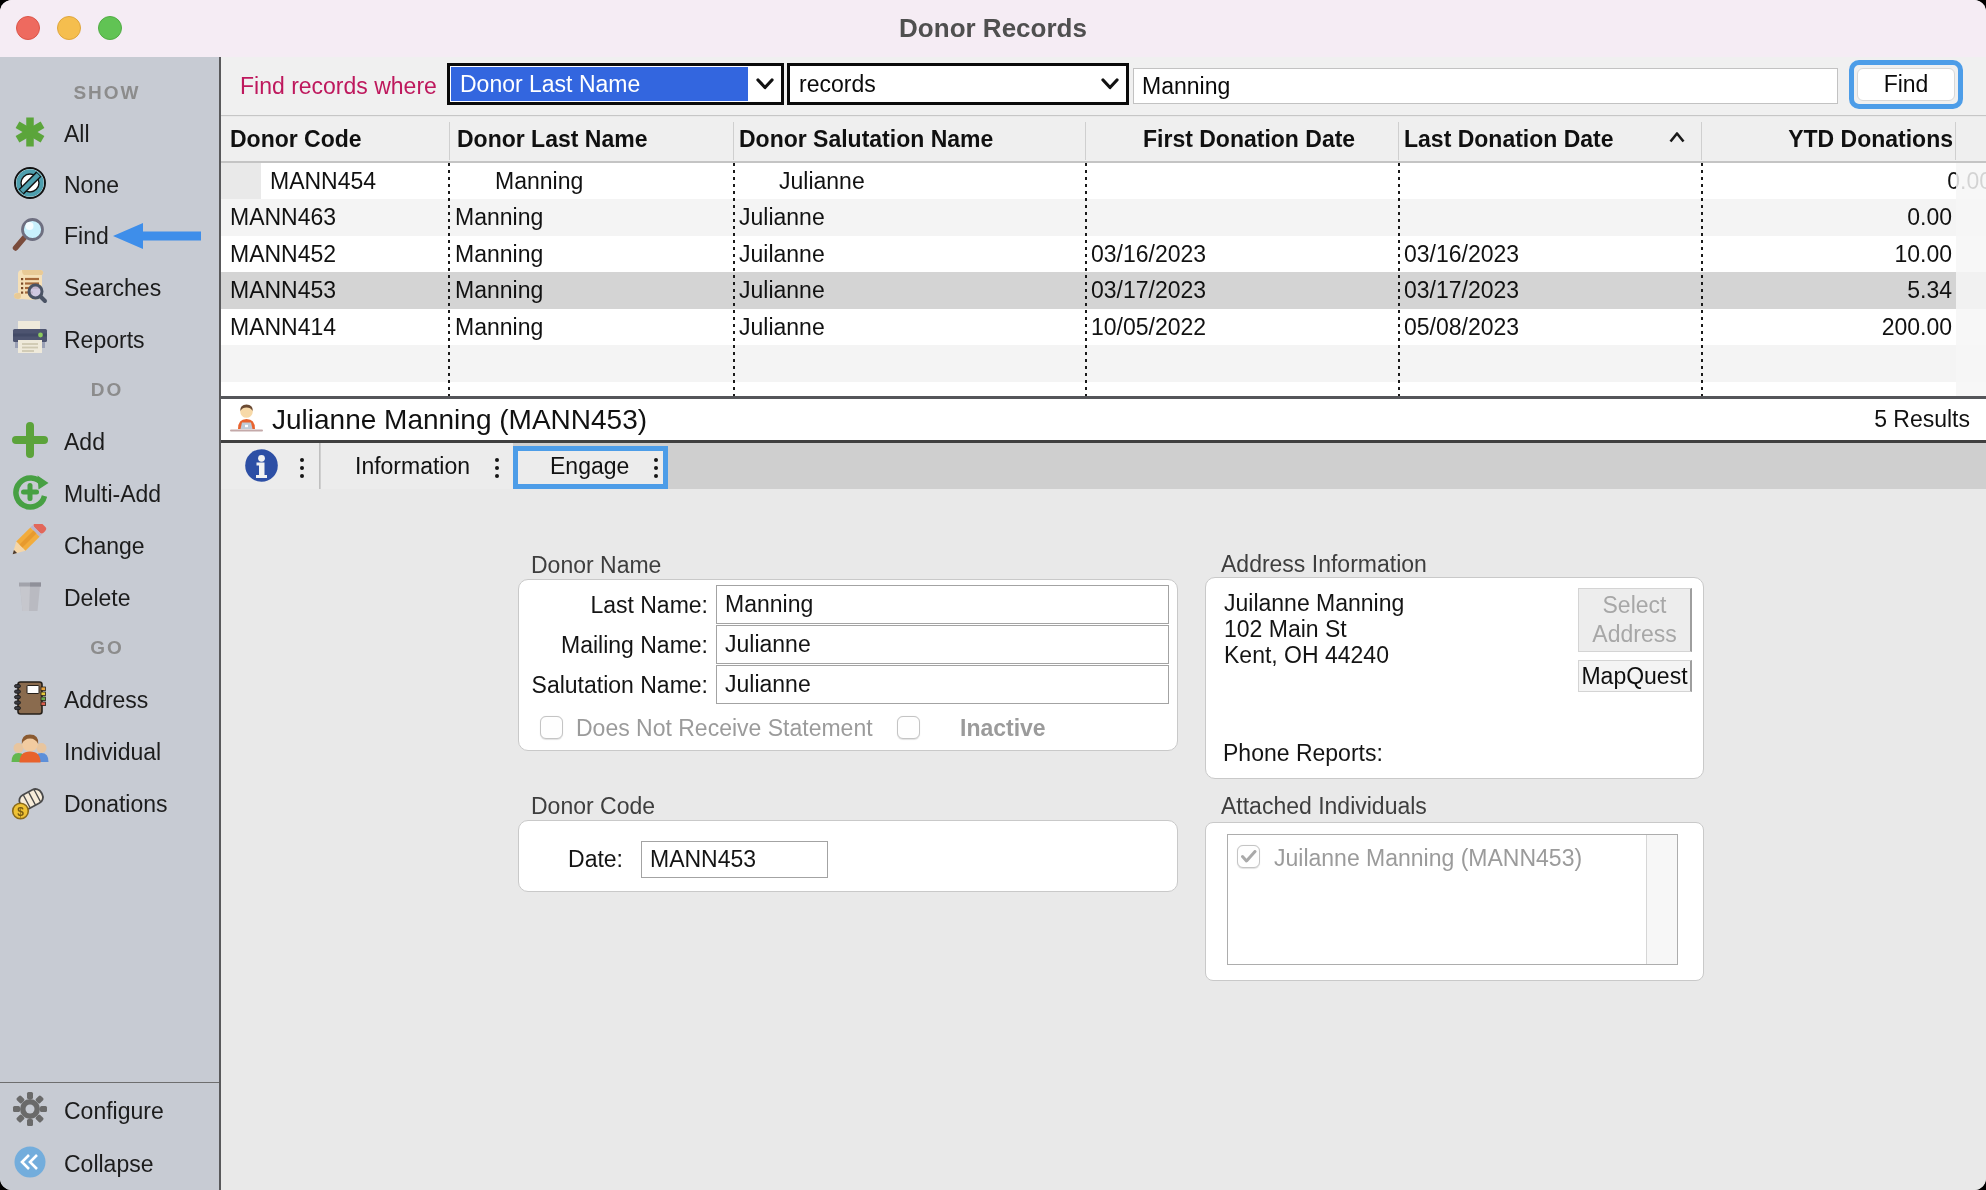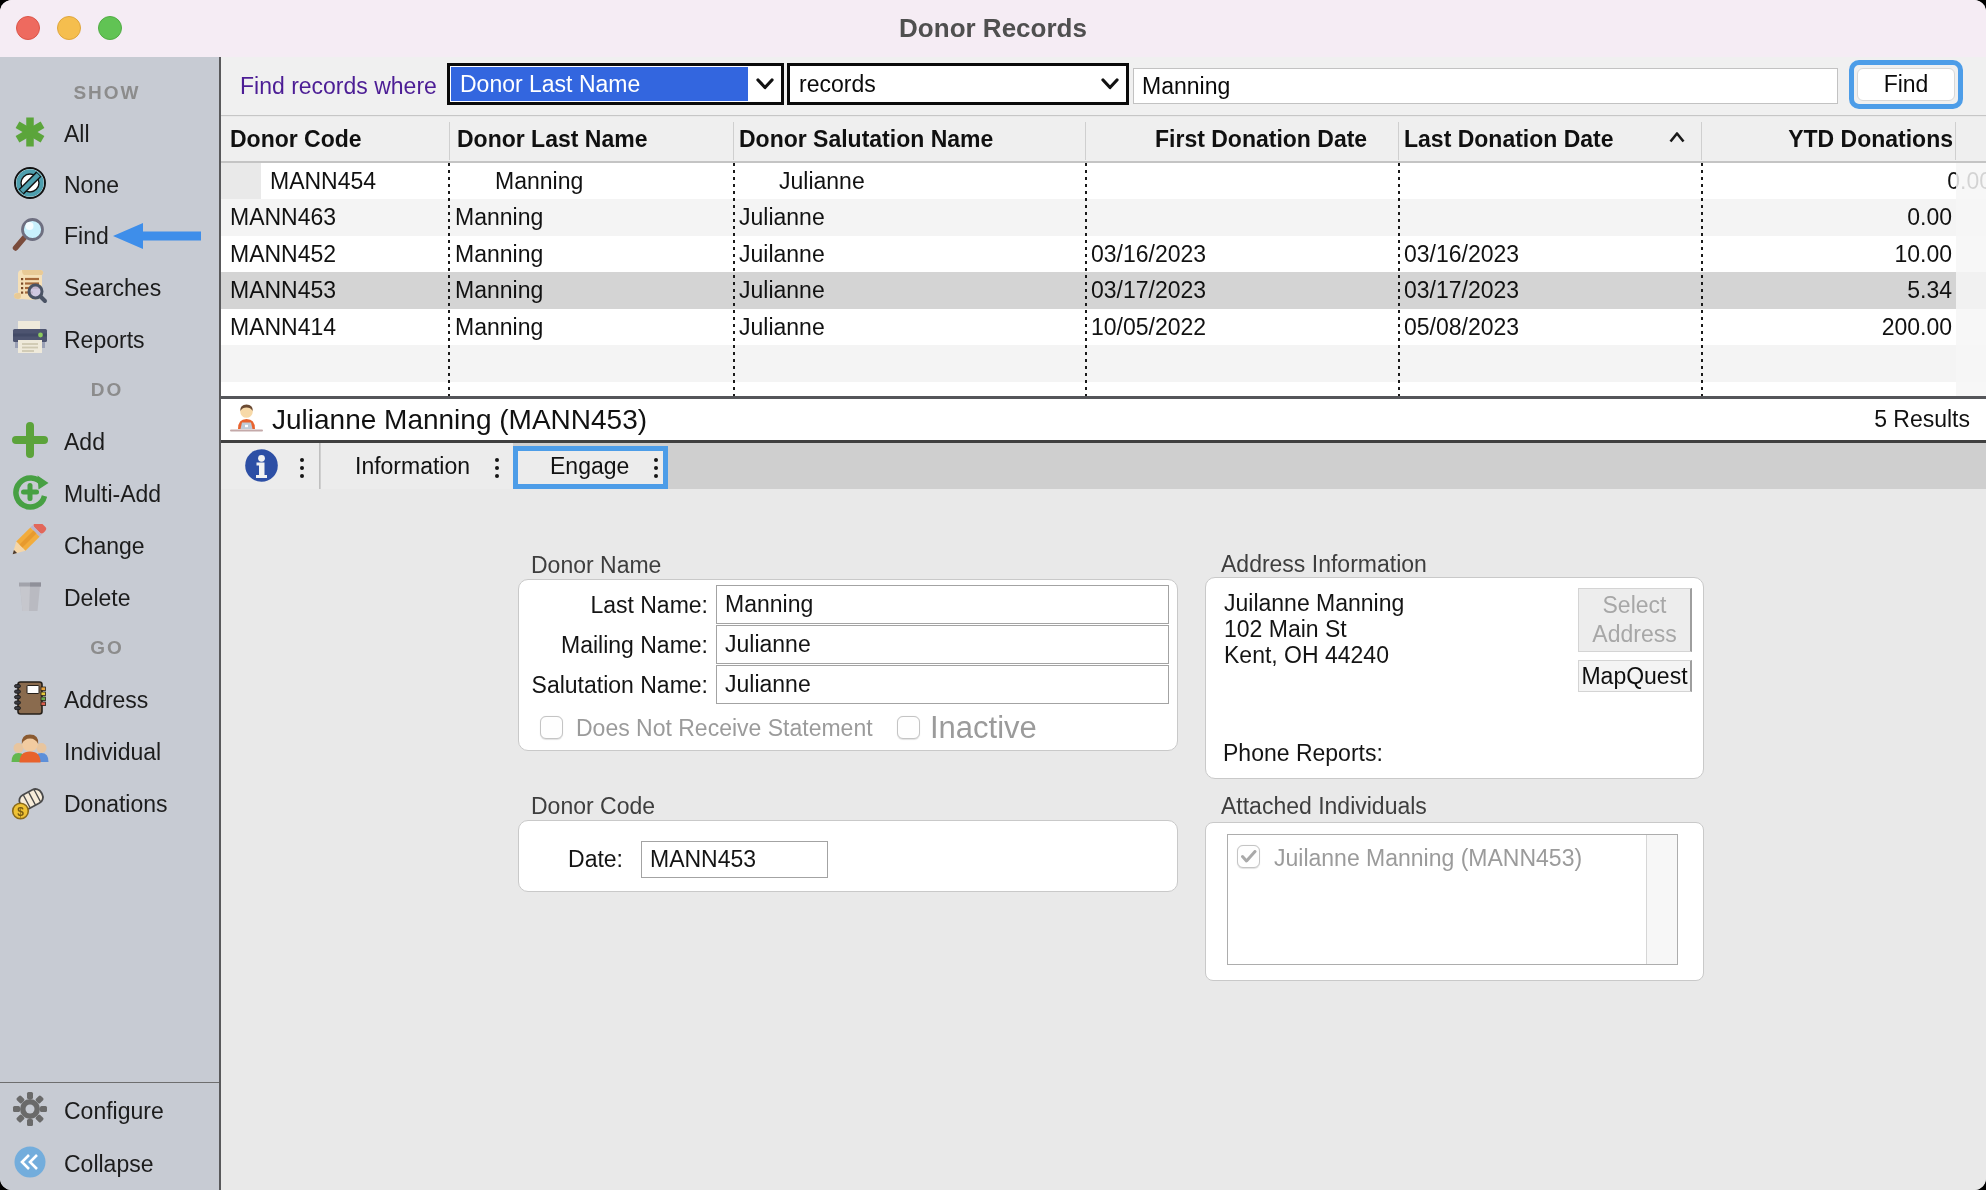--- a/index.html
+++ b/index.html
@@ -243,21 +243,21 @@
       </svg>
     </div>
 
     <svg class="abs" style="left:113px; top:165px;" width="88" height="28" viewBox="0 0 88 28">
       <polygon points="0,14 30,1 30,9.5 88,9.5 88,18.5 30,18.5 30,27" fill="#3E8EEA"></polygon>
     </svg>
   </div>
   <div id="main" class="abs" style="left:221px; top:57px; width:1765px; height:1133px; background:#E9E9E9;">
 
     <div class="abs" style="left:0; top:0; width:1765px; height:59px; background:#F0F0F0; border-bottom:1px solid #C6C6C6;"></div>
-    <div class="abs" style="left:19px; top:0; height:59px; display:flex; align-items:center; font-size:23px; color:#4c1d95;">Find records where</div>
+    <div class="abs" style="left:19px; top:0; height:59px; display:flex; align-items:center; font-size:23px; color:#be185d;">Find records where</div>
     <div class="abs" style="left:226px; top:6px; width:337px; height:42px; background:#FFF; border:3px solid #0A0A0A; display:flex; align-items:center;">
       <div class="abs" style="left:1px; top:1px; width:297px; height:34px; background:#3366DF; color:#FFF; font-size:23px; display:flex; align-items:center; padding-left:9px;">Donor Last Name</div>
       <svg class="abs" style="right:7px; top:12px;" width="18" height="12" viewBox="0 0 18 12">
           <polyline points="2,2 9,9.5 16,2" fill="none" stroke="#111" stroke-width="3.2" stroke-linecap="round" stroke-linejoin="round"></polyline>
         </svg>
     </div>
     <div class="abs" style="left:566px; top:6px; width:342px; height:42px; background:#FFF; border:3px solid #0A0A0A; display:flex; align-items:center;">
       <div style="font-size:23px; color:#0A0A0A; padding-left:9px;">records</div>
       <svg class="abs" style="right:7px; top:12px;" width="18" height="12" viewBox="0 0 18 12">
           <polyline points="2,2 9,9.5 16,2" fill="none" stroke="#111" stroke-width="3.2" stroke-linecap="round" stroke-linejoin="round"></polyline>
@@ -265,21 +265,21 @@
     </div>
     <div class="abs" style="left:912px; top:11px; width:705px; height:36px; background:#FFF; border:1px solid #C2C2C2; display:flex; align-items:center; font-size:23px; color:#0A0A0A; padding-left:8px;">Manning</div>
     <div class="abs" style="left:1628px; top:3px; width:114px; height:49px; border:5px solid #4D9DE8; border-radius:10px; background:#F0F0F0;">
       <div class="abs" style="left:3px; top:3px; width:98px; height:33px; background:#FFF; border:1px solid #D8D8D8; border-radius:6px; display:flex; align-items:center; justify-content:center; font-size:23px; color:#0A0A0A;">Find</div>
     </div>
 
     <div class="abs" style="left:0; top:60px; width:1765px; height:46px; background:#EFEFEF; border-bottom:2px solid #C4C4C4;">
       <div class="hdrcell" style="left:9px;">Donor Code</div>
       <div class="hdrcell" style="left:236px;">Donor Last Name</div>
       <div class="hdrcell" style="left:518px;">Donor Salutation Name</div>
-      <div class="hdrcell" style="left:922px;margin-left:12px;">First Donation Date</div>
+      <div class="hdrcell" style="left:922px;">First Donation Date</div>
       <div class="hdrcell" style="left:1183px;">Last Donation Date</div>
       <svg class="abs" style="left:1448px; top:15px;" width="16" height="11" viewBox="0 0 16 11">
           <polyline points="1.5,9.5 8,1.5 14.5,9.5" fill="none" stroke="#1A1A1A" stroke-width="2.6" stroke-linejoin="round"></polyline>
         </svg>
       <div class="hdrcell" style="right:33px;">YTD Donations</div>
       <div class="abs" style="left:228px; top:5px; width:1px; height:38px; background:#CFCFCF;"></div>
       <div class="abs" style="left:512px; top:5px; width:1px; height:38px; background:#CFCFCF;"></div>
       <div class="abs" style="left:864px; top:5px; width:1px; height:38px; background:#CFCFCF;"></div>
       <div class="abs" style="left:1177px; top:5px; width:1px; height:38px; background:#CFCFCF;"></div>
       <div class="abs" style="left:1480px; top:5px; width:1px; height:38px; background:#CFCFCF;"></div>
@@ -382,21 +382,21 @@
     <div class="gpbox" style="left:297px; top:522px; width:660px; height:172px;"></div>
     <div class="flabel" style="left:287px; top:548px; width:200px;">Last Name:</div>
     <div class="flabel" style="left:287px; top:588px; width:200px;">Mailing Name:</div>
     <div class="flabel" style="left:287px; top:628px; width:200px;">Salutation Name:</div>
     <div class="finput" style="left:495px; top:528px; width:453px; height:39px;">Manning</div>
     <div class="finput" style="left:495px; top:568px; width:453px; height:39px;">Julianne</div>
     <div class="finput" style="left:495px; top:608px; width:453px; height:39px;">Julianne</div>
     <div class="cb" style="left:319px; top:659px;"></div>
     <div class="abs gray" style="left:355px; top:671px; transform:translateY(-50%); font-size:23px;">Does Not Receive Statement</div>
     <div class="cb" style="left:676px; top:659px;"></div>
-    <div class="abs gray" style="left:709px; top:671px; transform:translateY(-50%); font-size:31px;">Inactive</div>
+    <div class="abs gray" style="left:739px; top:671px; transform:translateY(-50%); font-size:23px;font-weight:bold;">Inactive</div>
     <div class="gplabel" style="left:310px; top:736px;">Donor Code</div>
     <div class="gpbox" style="left:297px; top:763px; width:660px; height:72px;"></div>
     <div class="flabel" style="left:302px; top:802px; width:100px;">Date:</div>
     <div class="finput" style="left:420px; top:784px; width:187px; height:37px;">MANN453</div>
     <div class="gplabel" style="left:1000px; top:494px;">Address Information</div>
     <div class="gpbox" style="left:984px; top:520px; width:499px; height:202px;"></div>
     <div class="abs" style="left:1003px; top:533px; font-size:23px; line-height:26px; color:#141414;">Juilanne Manning<br>102 Main St<br>Kent, OH 44240</div>
     <div class="abs" style="left:1357px; top:531px; width:114px; height:64px; background:#EDEDED; border:1px solid #D4D4D4; border-right:2px solid #9E9E9E; display:flex; align-items:center; justify-content:center; text-align:center; font-size:23px; line-height:29px; color:#A7A7A7;">Select<br>Address</div>
     <div class="abs" style="left:1357px; top:603px; width:114px; height:32px; background:#F4F4F4; border:1px solid #D4D4D4; border-right:2px solid #9E9E9E; display:flex; align-items:center; justify-content:center; font-size:23px; color:#0F0F0F;">MapQuest</div>
     <div class="abs" style="left:1002px; top:683px; font-size:23px; color:#141414;">Phone Reports:</div>

